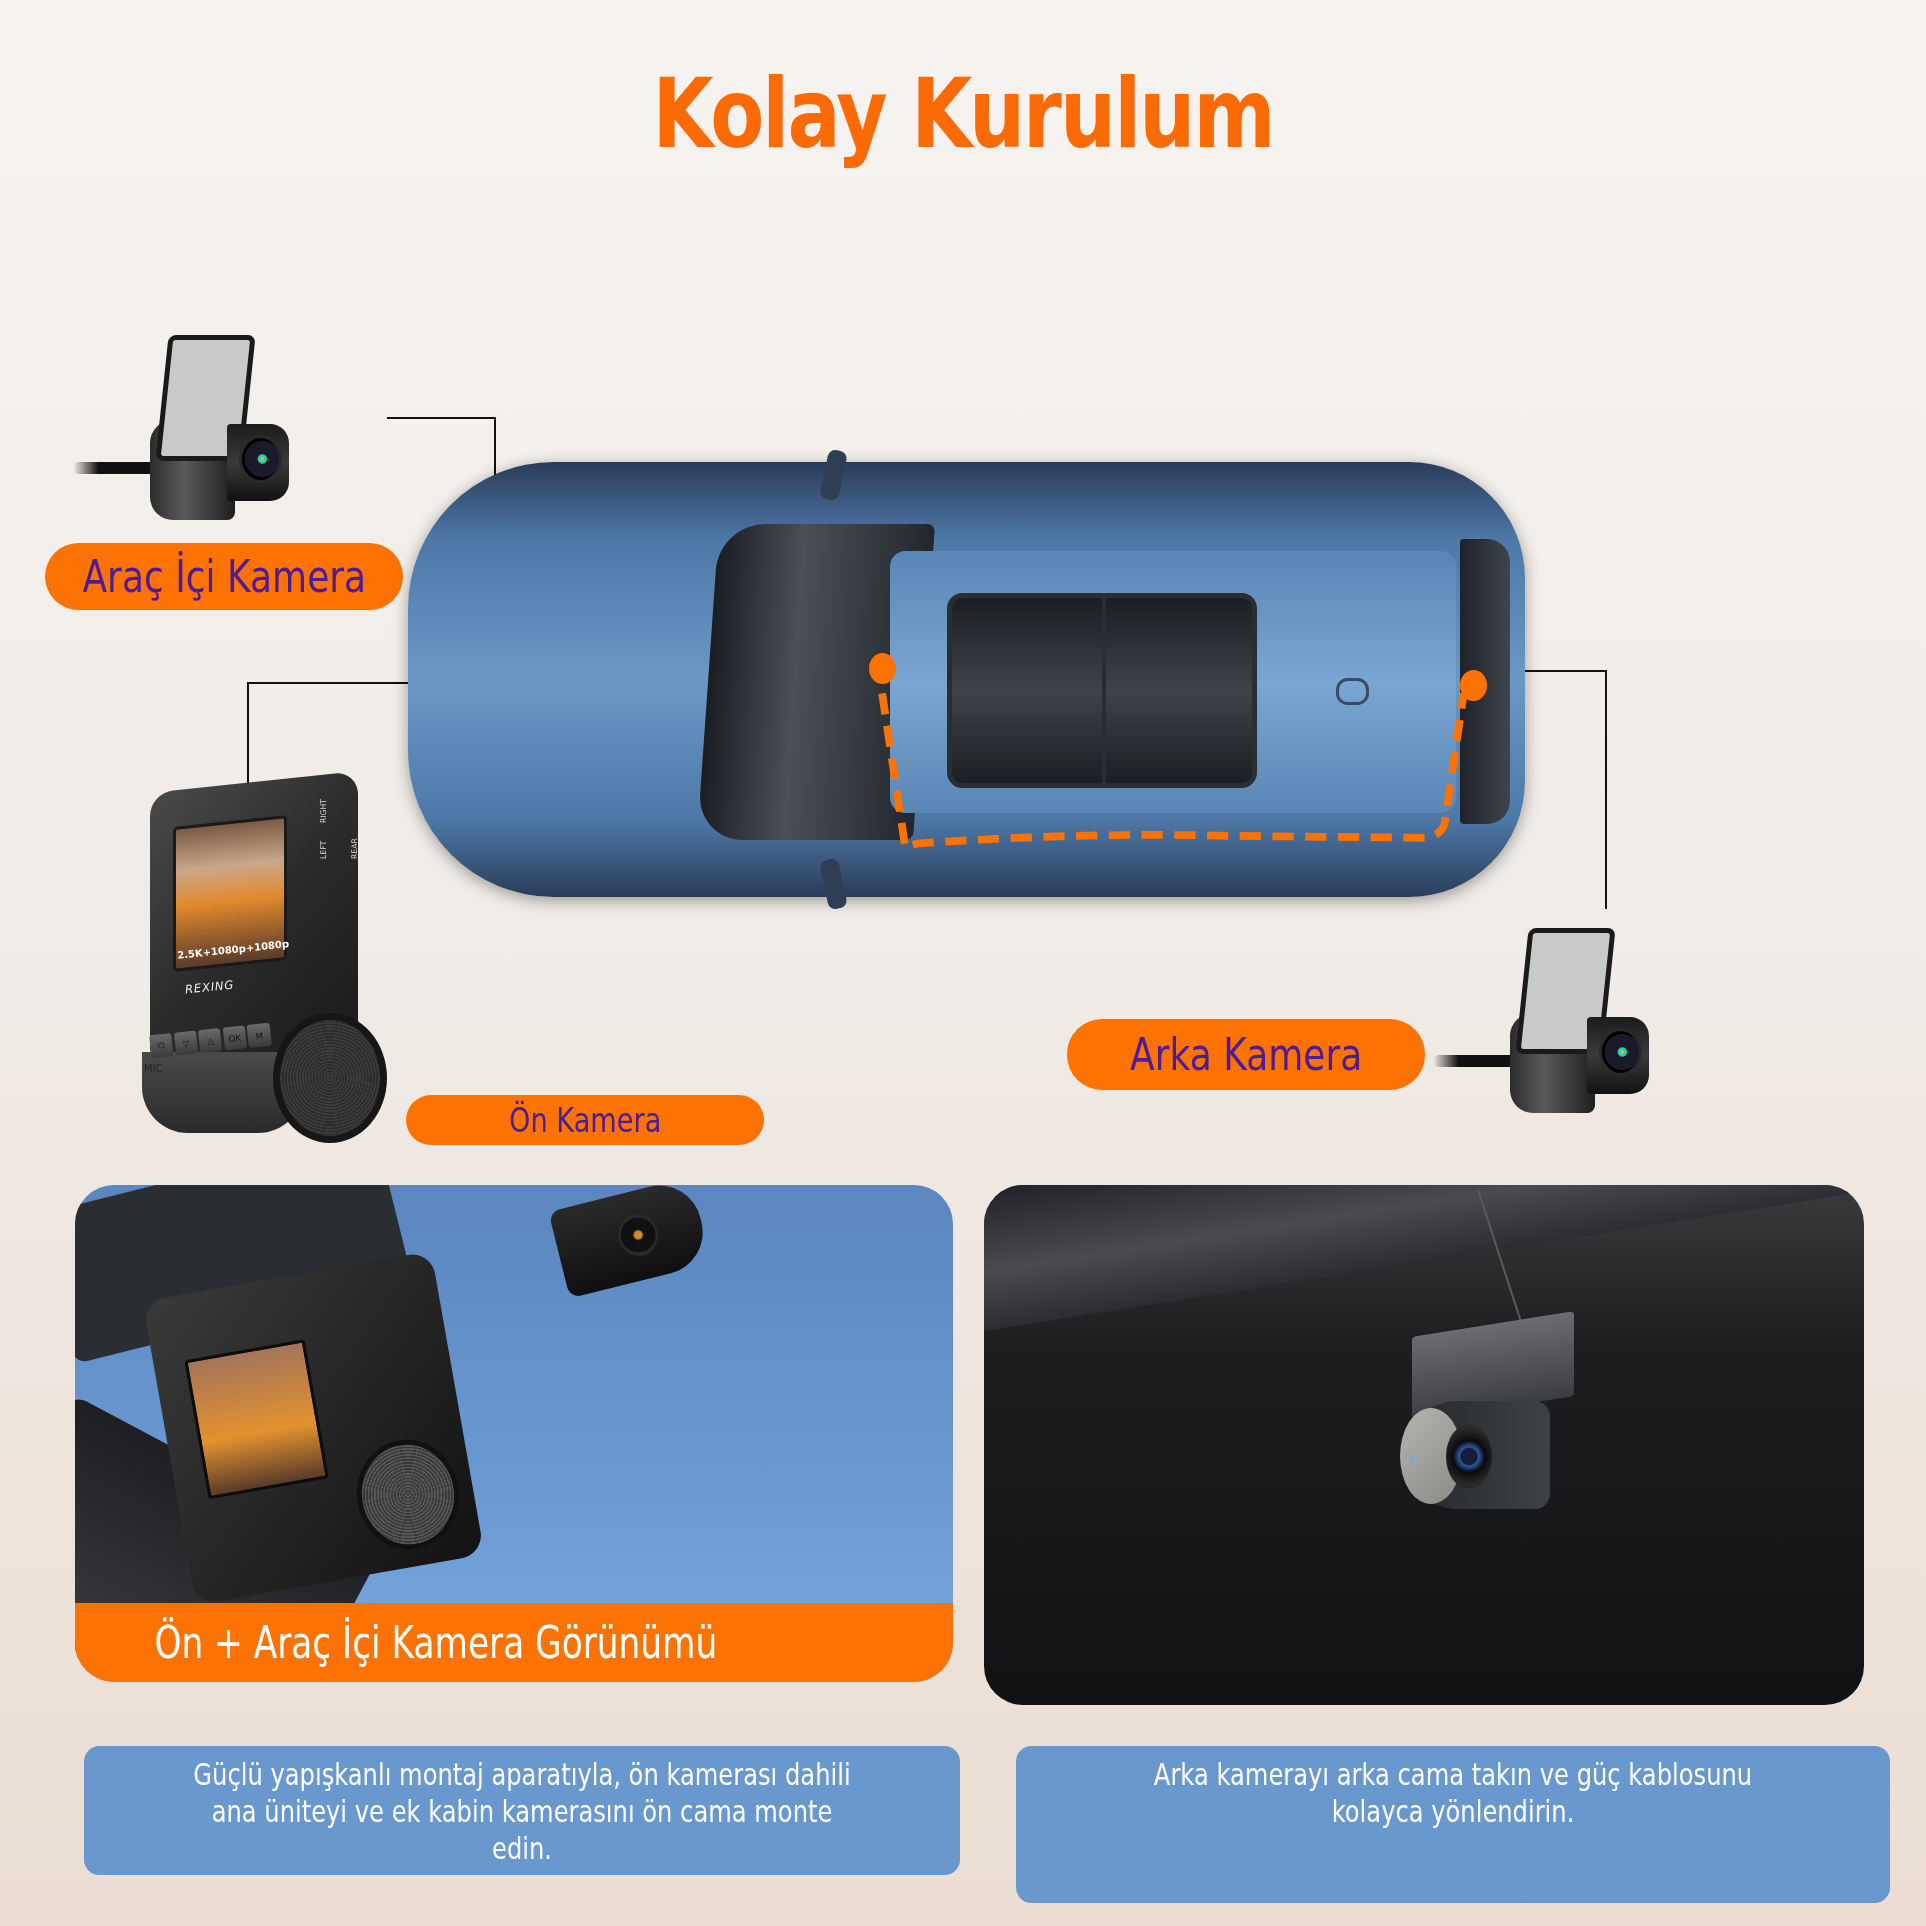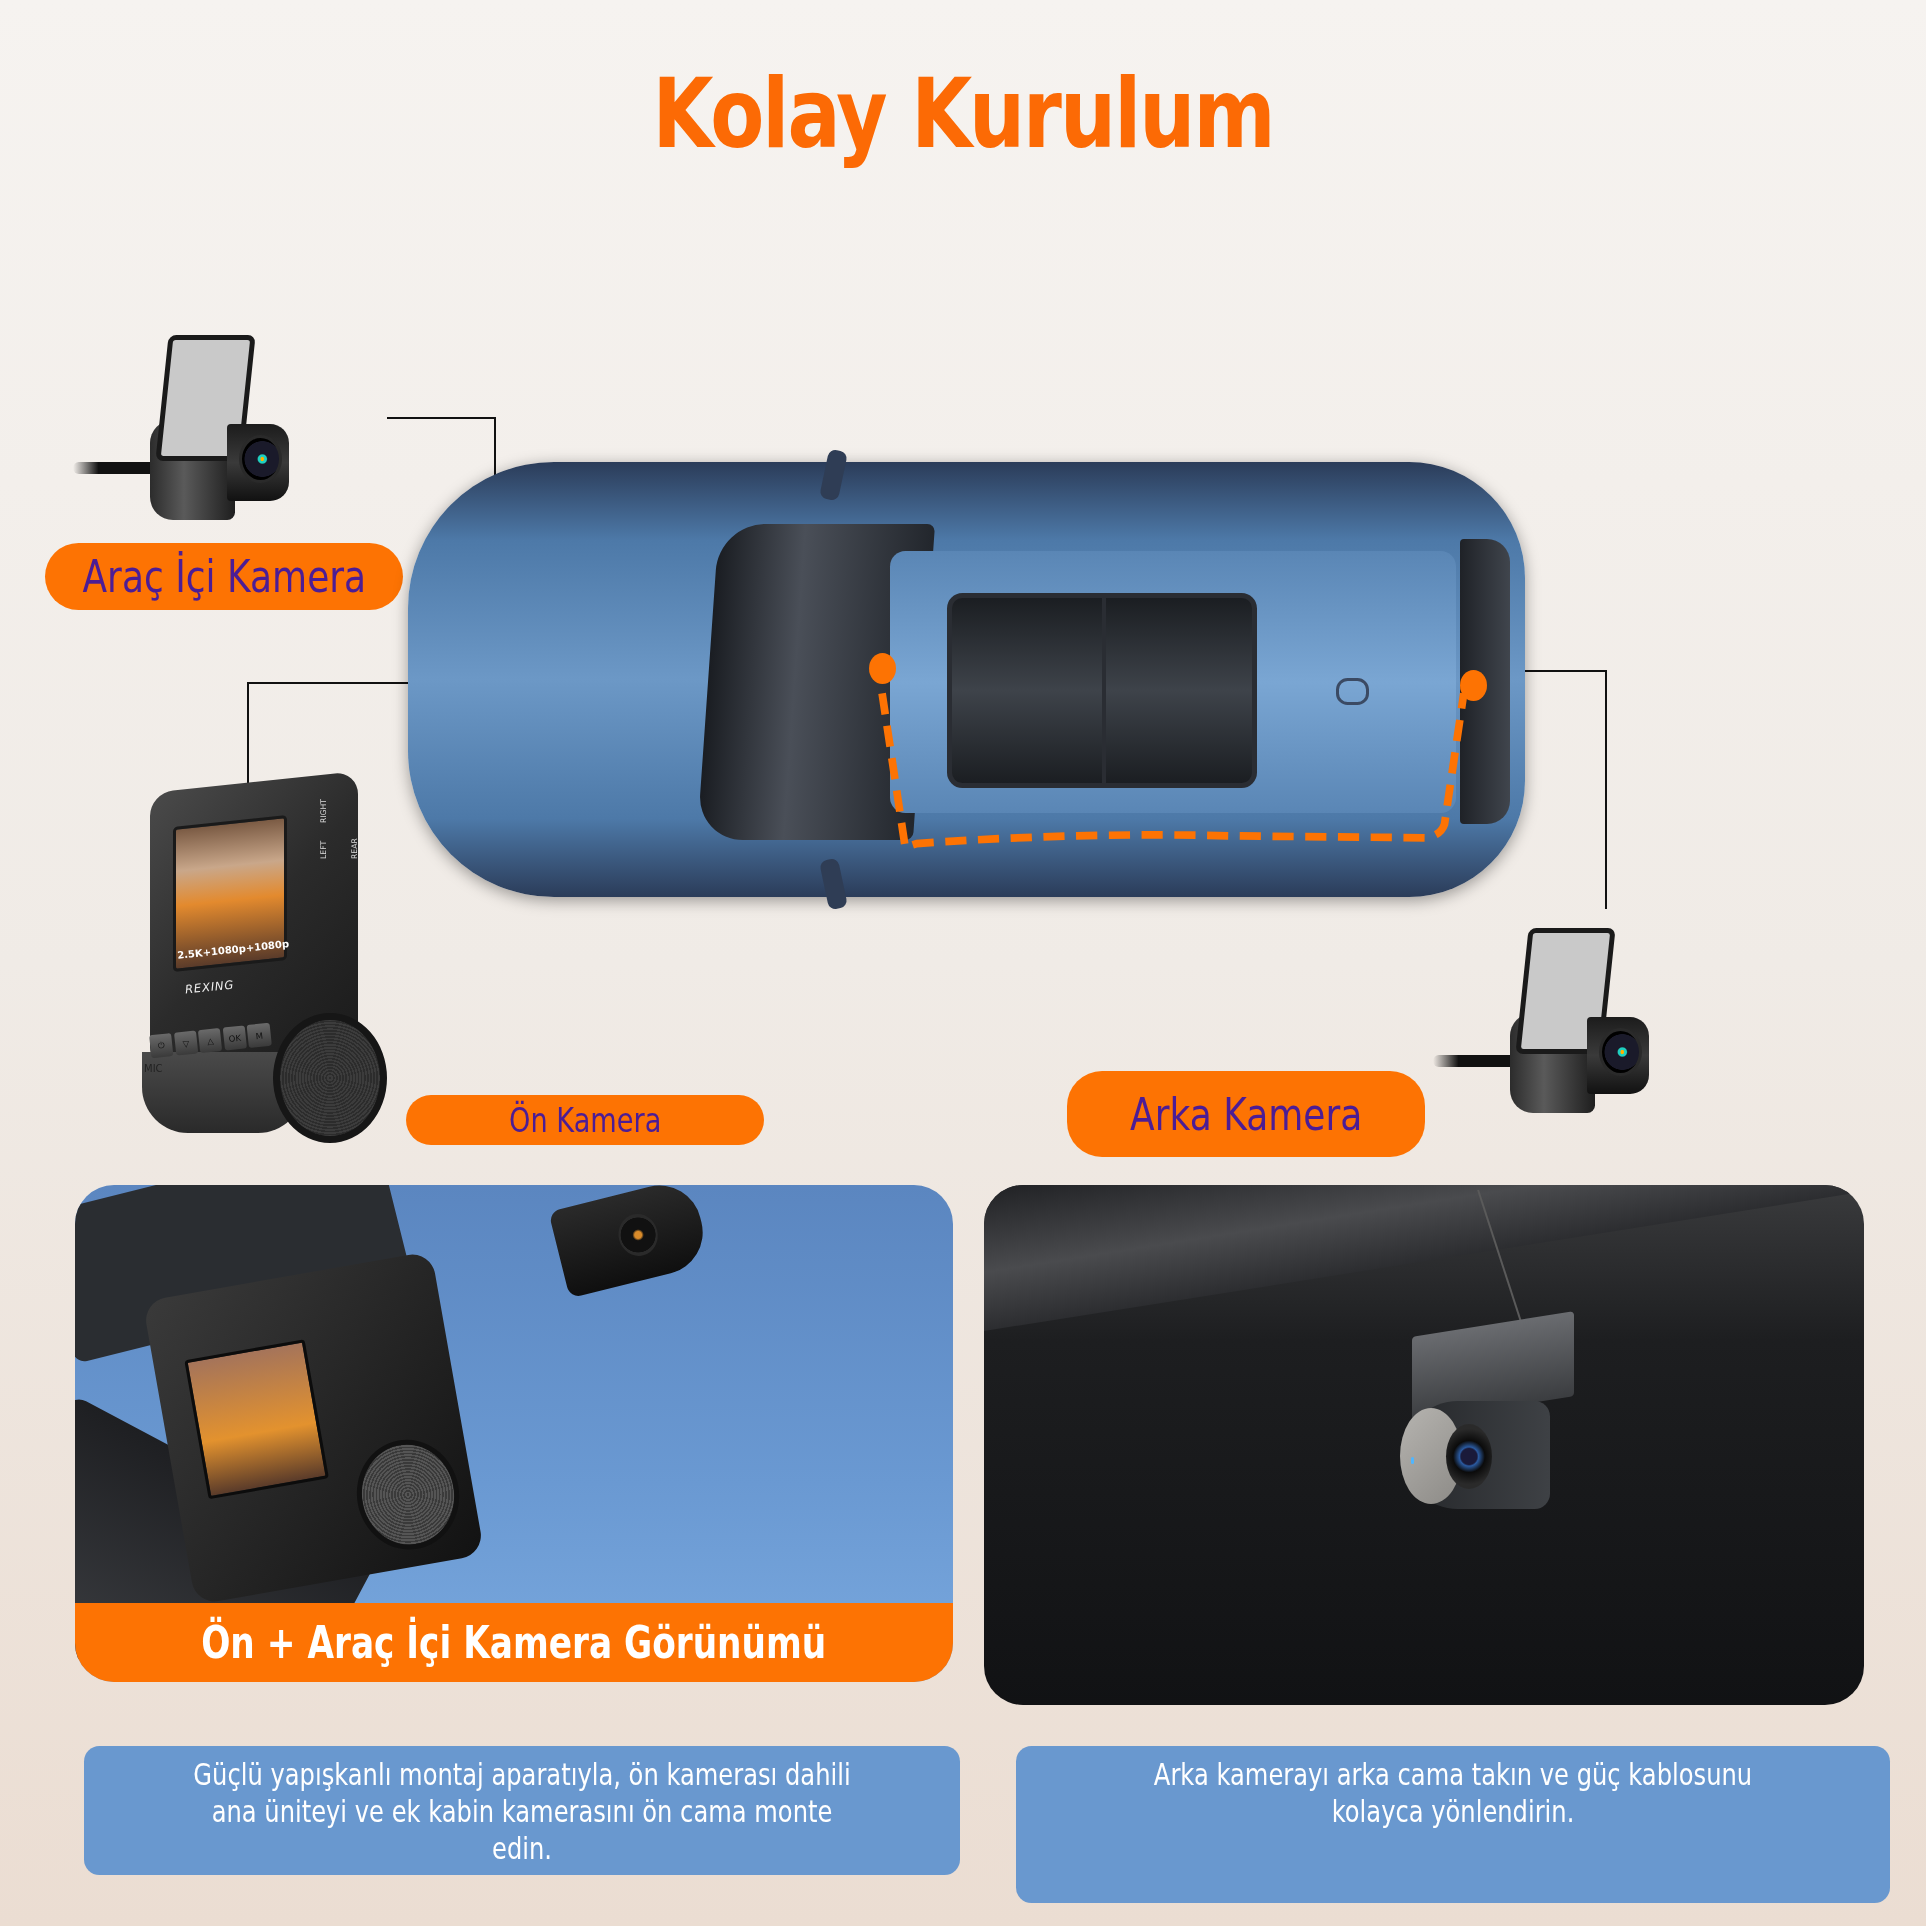--- a/index.html
+++ b/index.html
@@ -119,21 +119,21 @@
   .dashcam .ports { position: absolute; left: 181px; top: 77px; color: #ddd; font-size: 7.7px; line-height: 31px; transform: rotate(-90deg); transform-origin: left top; }
   .dashcam .ports span { margin-right: 15.4px; }
   
   .panel { border-radius: 39px; overflow: hidden; }
   .panel-left { left: 75px; top: 1185px; width: 878px; height: 497px;
     background: linear-gradient(180deg, #5b86c0 0%, #6a99d2 60%, #79a8de 100%); }
   .panel-right { left: 984px; top: 1185px; width: 880px; height: 520px;
     background: linear-gradient(180deg, #3a3b3d 0%, #1d1e20 30%, #111214 100%); }
   .panel-banner {
     position: absolute; left: 0; bottom: 0; width: 100%; height: 79px; background: #fd7303;
-    color: #fff; font-weight: bold; font-size: 44px; display: flex; align-items: center; justify-content: center;
+    color: #fff; font-weight: normal; font-size: 44px; display: flex; align-items: center; 
   }
   .panel-banner span { display: inline-block; transform: scaleX(0.78); }
   .desc {
     background: #6998cf; border-radius: 15.4px; color: #fff;
     font-size: 31px; line-height: 37px; text-align: center;
     display: flex; align-items: flex-start; justify-content: center; padding-top: 10px; box-sizing: border-box;
   }
   .desc span { display: inline-block; transform: scaleX(0.78); width: 128%; }
   
   .obj { position: absolute; }
@@ -208,21 +208,21 @@
   <span>Ön Kamera</span>
 </div>
 
 <div class="abs mini-cam" style="left:1433px; top:928px;">
   <div class="cable"></div>
   <div class="body"></div>
   <div class="bracket"></div>
   <div class="barrel"></div>
   <div class="lens"></div>
 </div>
-<div class="abs pill" style="left:1067px; top:1071px; width:358px; height:86px; font-size:45px;">
+<div class="abs pill" style="left:1067px; top:1019px; width:358px; height:71px; font-size:45px;">
   <span>Arka Kamera</span>
 </div>
 
 <div class="abs panel panel-left">
   <div class="obj" style="left:-23px; top:-15.4px; width:347px; height:154px; background:#2a2d31; transform:rotate(-14deg); border-radius:11.6px;"></div>
   <div class="obj" style="left:-77px; top:277px; width:347px; height:231px; background:linear-gradient(180deg,#1e1f22,#3a3c40); transform:rotate(28deg); border-radius:15.4px;"></div>
   <div class="obj" style="left:92px; top:89px; width:293px; height:308px; background:linear-gradient(135deg,#3a3a3a,#121212); border-radius:23px; transform:rotate(-10deg);">
     <div style="position:absolute; left:31px; top:65px; width:116px; height:135px; background:linear-gradient(180deg,#a5745a,#e3922e 60%,#5a3b2a); border:3.9px solid #0c0c0c; border-radius:3.9px;"></div>
     <div style="position:absolute; left:177px; top:181px; width:92px; height:100px; border-radius:50%; background:repeating-radial-gradient(circle,#3a3a3a 0 1.5px,#555 1.5px 3.1px); border:5.4px solid #111;"></div>
   </div>

